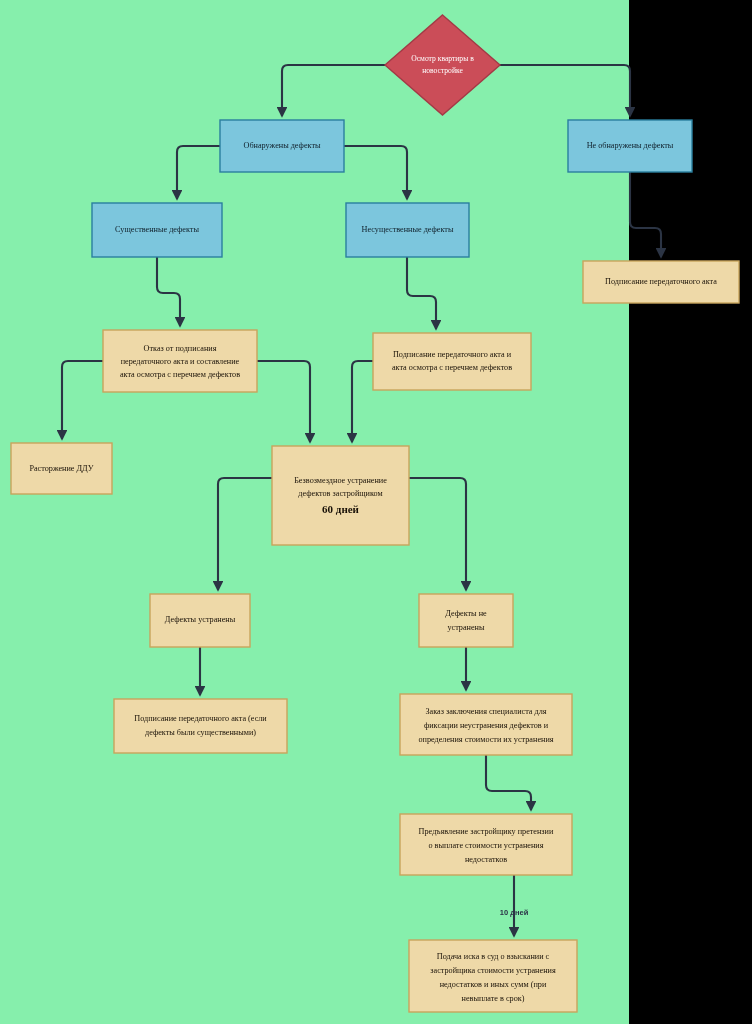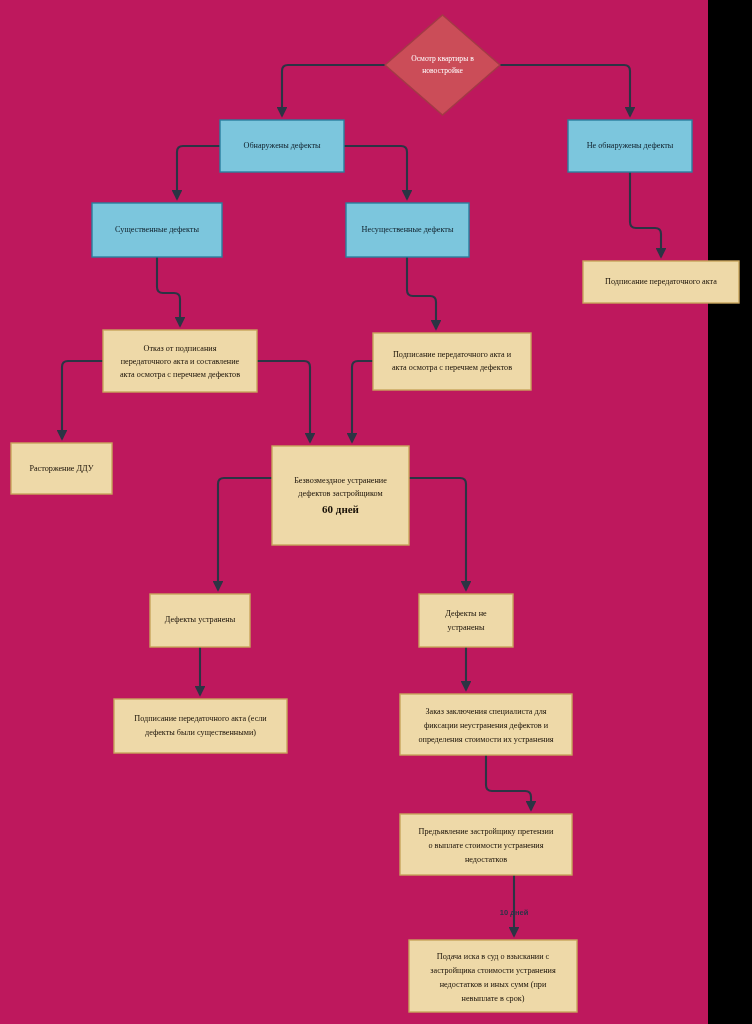--- a/index.html
+++ b/index.html
@@ -8,23 +8,23 @@
     background: #000000;
   }
   body {
     width: 752px;
     height: 1024px;
     overflow: hidden;
     font-family: "Liberation Serif", "DejaVu Serif", serif;
   }
   #flowchart-root {
     position: relative;
-    width: 708px;
+    width: 629px;
     height: 1024px;
-    background: #be185d;
+    background: #86efac;
   }
   svg#diagram {
     display: block;
     width: 752px;
     height: 1024px;
   }
   .node-label {
     font-family: "Liberation Serif", "DejaVu Serif", serif;
     font-size: 8.2px;
     fill: #1a1208;

